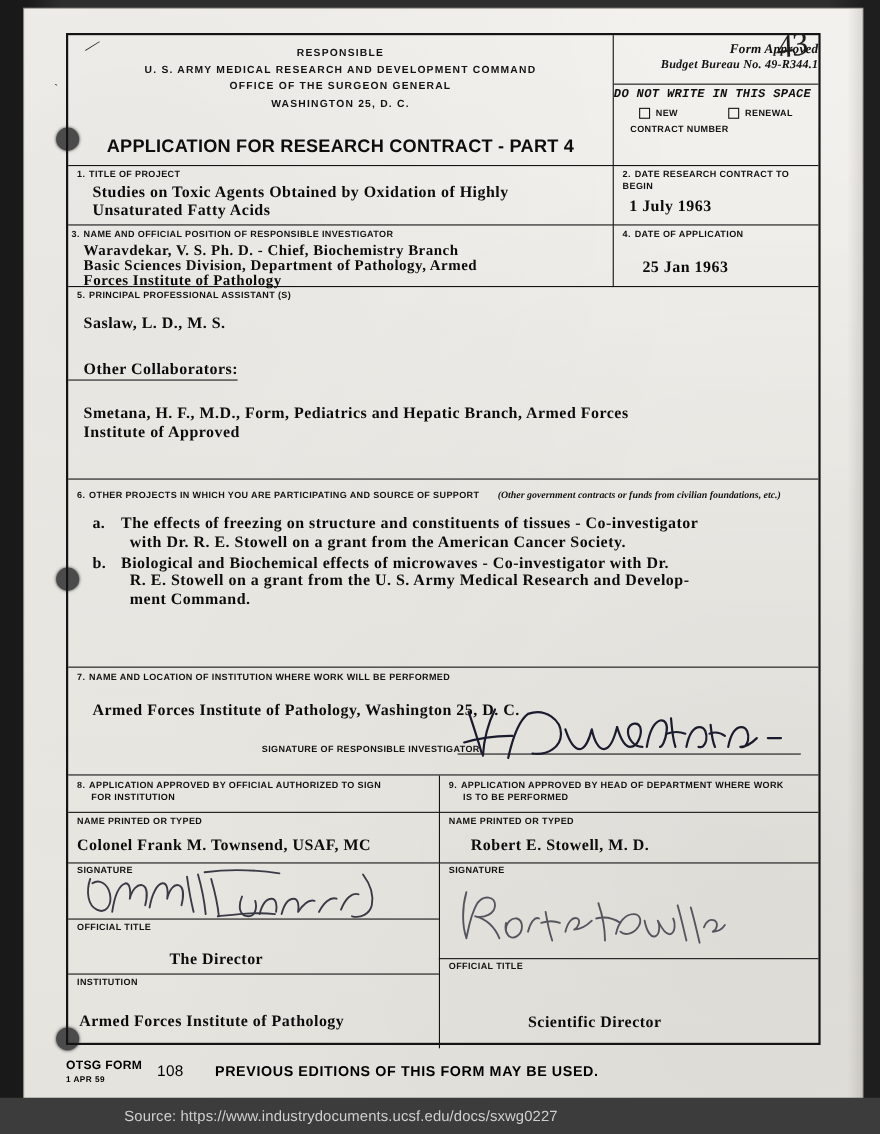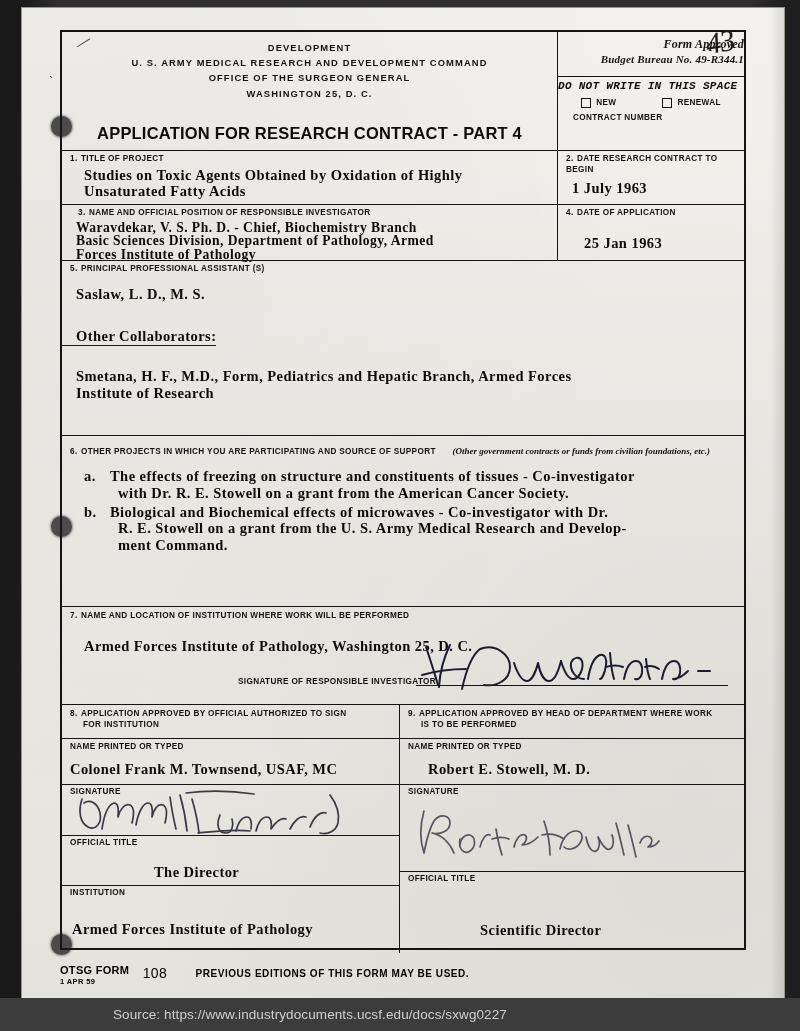--- a/index.html
+++ b/index.html
@@ -205,21 +205,21 @@
     font-weight:bold; font-size:7.5px; letter-spacing:.4px;
     display:block; margin-top:-1px;
   }
   .otsg-num {
     font-family:"Liberation Sans", sans-serif;
     font-size:14px; letter-spacing:.3px;
     display:inline-block; vertical-align:middle; margin-left:9px;
   }
   .otsg-note {
     font-family:"Liberation Sans", sans-serif;
-    font-weight:bold; font-size:10px; letter-spacing:.55px;
+    font-weight:bold; font-size:13px; letter-spacing:.55px;
     display:inline-block; vertical-align:middle; margin-left:24px;
   }
 
   
   #source-bar {
     position:absolute;
     left:0; bottom:0;
     width:800px; height:33px;
     background:#3c3c3c;
     color:#cfcfcf;
@@ -241,21 +241,21 @@
   <div class="mark" style="left:60px; top:24px; font-size:19px; transform:rotate(22deg);">⁄</div>
   <div class="mark" style="left:27px; top:56px; font-size:12px;">ˏ</div>
 
   <div class="hole" style="left:29px; top:108px;"></div>
   <div class="hole" style="left:29px; top:508px;"></div>
   <div class="hole" style="left:29px; top:926px;"></div>
 
   <div id="form">
 
     <div id="hdr-left">
-      <div class="hdr-line" style="margin-top:8px;">DEVELOPMENT</div>
+      <div class="hdr-line" style="margin-top:8px;">RESPONSIBLE</div>
       <div class="hdr-line">U. S. ARMY MEDICAL RESEARCH AND DEVELOPMENT COMMAND</div>
       <div class="hdr-line">OFFICE OF THE SURGEON GENERAL</div>
       <div class="hdr-line">WASHINGTON 25, D. C.</div>
       <div id="hdr-title">APPLICATION FOR RESEARCH CONTRACT - PART 4</div>
     </div>
 
     <div id="hdr-right">
       <div style="position:relative; height:44px; border-bottom:1.5px solid #141414;text-align:right;">
         <div class="approved">
           <div>Form Approved</div>
@@ -294,21 +294,21 @@
         <div class="cap" style="padding:3px 0 0 8px;">
           <span class="num">2.</span><span>DATE RESEARCH CONTRACT TO</span>
           <div style="padding-left:0;">BEGIN</div>
         </div>
         <div class="typed" style="padding:5px 0 0 14px;">1 July 1963</div>
       </div>
     </div>
 
     <div class="row bt" style="top:172px; height:56px;">
       <div class="abs" style="left:0; top:0; width:495px; height:56px;">
-        <div class="cap" style="padding:3px 0 0 16px;">
+        <div class="cap" style="padding:3px 0 0 3px;">
           <span class="num">3.</span><span>NAME AND OFFICIAL POSITION OF RESPONSIBLE INVESTIGATOR</span>
         </div>
         <div class="typed tight sm" style="padding:2px 0 0 14px;">
           <div>Waravdekar, V. S. Ph. D. - Chief, Biochemistry Branch</div>
           <div>Basic Sciences Division, Department of Pathology, Armed</div>
           <div>Forces Institute of Pathology</div>
         </div>
       </div>
       <div class="abs bl" style="left:495px; right:0; top:0; height:56px;">
         <div class="cap" style="padding:3px 0 0 8px;">
@@ -319,21 +319,21 @@
     </div>
 
     <div class="row bt" style="top:228px; height:175px;">
       <div class="cap" style="padding:3px 0 0 8px;">
         <span class="num">5.</span><span>PRINCIPAL PROFESSIONAL ASSISTANT (s)</span>
       </div>
       <div class="typed" style="padding:11px 0 0 14px;">Saslaw, L. D., M. S.</div>
       <div class="typed" style="padding:26px 0 0 14px; display:inline-block; border-bottom:1.4px solid #1a1a1a;">Other Collaborators:</div>
       <div class="typed" style="padding:22px 0 0 14px;">
         <div>Smetana, H. F., M.D., Form, Pediatrics and Hepatic Branch, Armed Forces</div>
-        <div>Institute of Research</div>
+        <div>Institute of Approved</div>
       </div>
     </div>
 
     <div class="row bt" style="top:403px; height:171px;">
       <div style="padding:4px 0 0 8px; white-space:nowrap;">
         <span class="cap">
           <span class="num">6.</span><span>OTHER PROJECTS IN WHICH YOU ARE PARTICIPATING AND SOURCE OF SUPPORT</span>
         </span>
         <span class="cap-it" style="margin-left:14px;">(Other government contracts or funds from civilian foundations, etc.)</span>
       </div>

